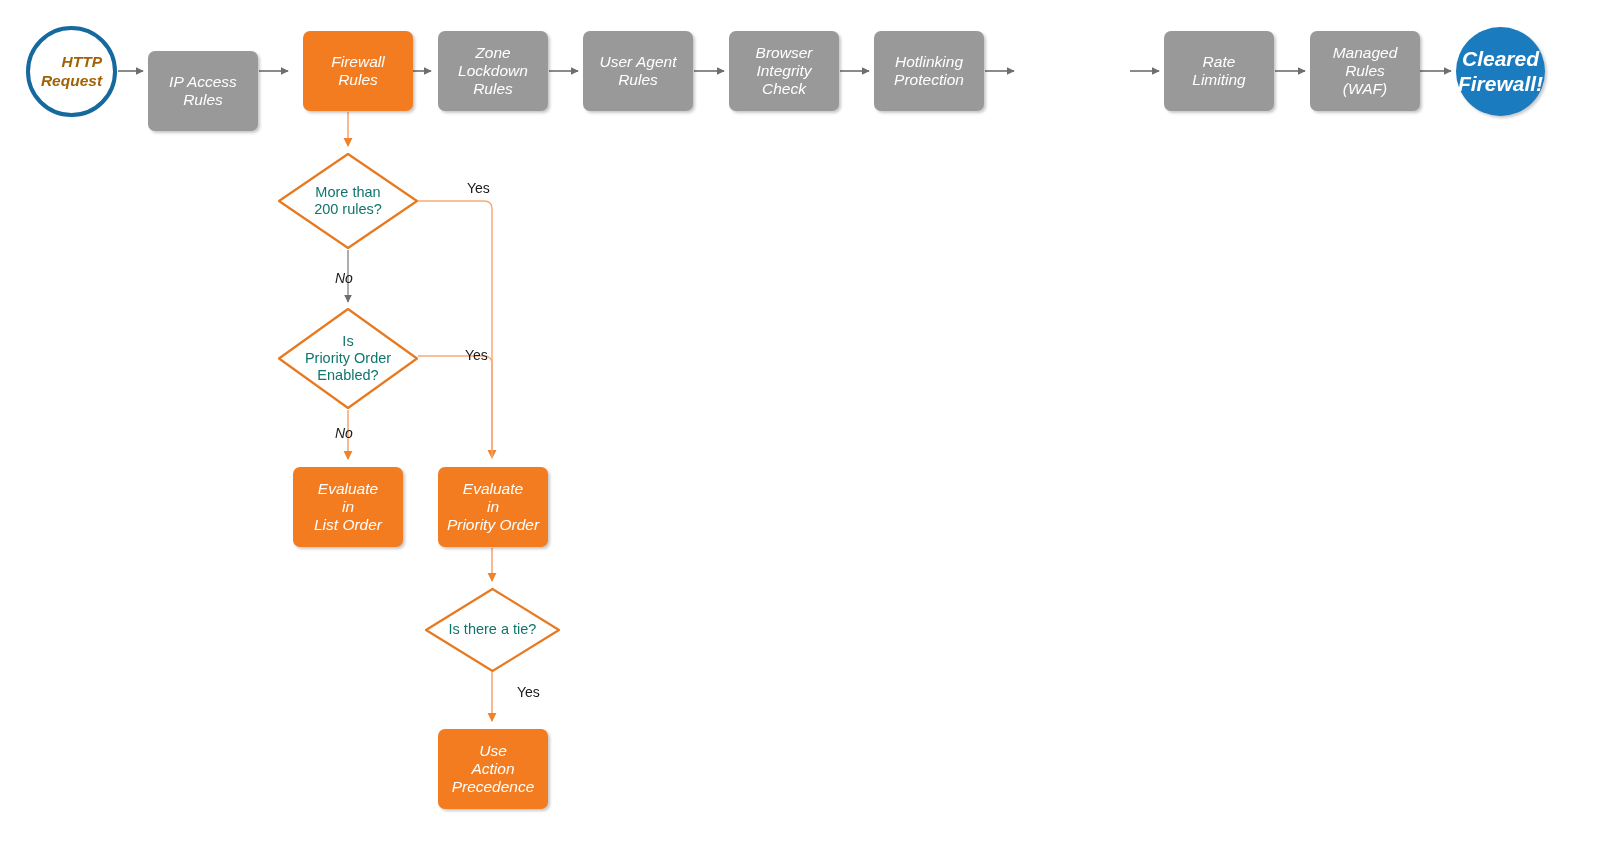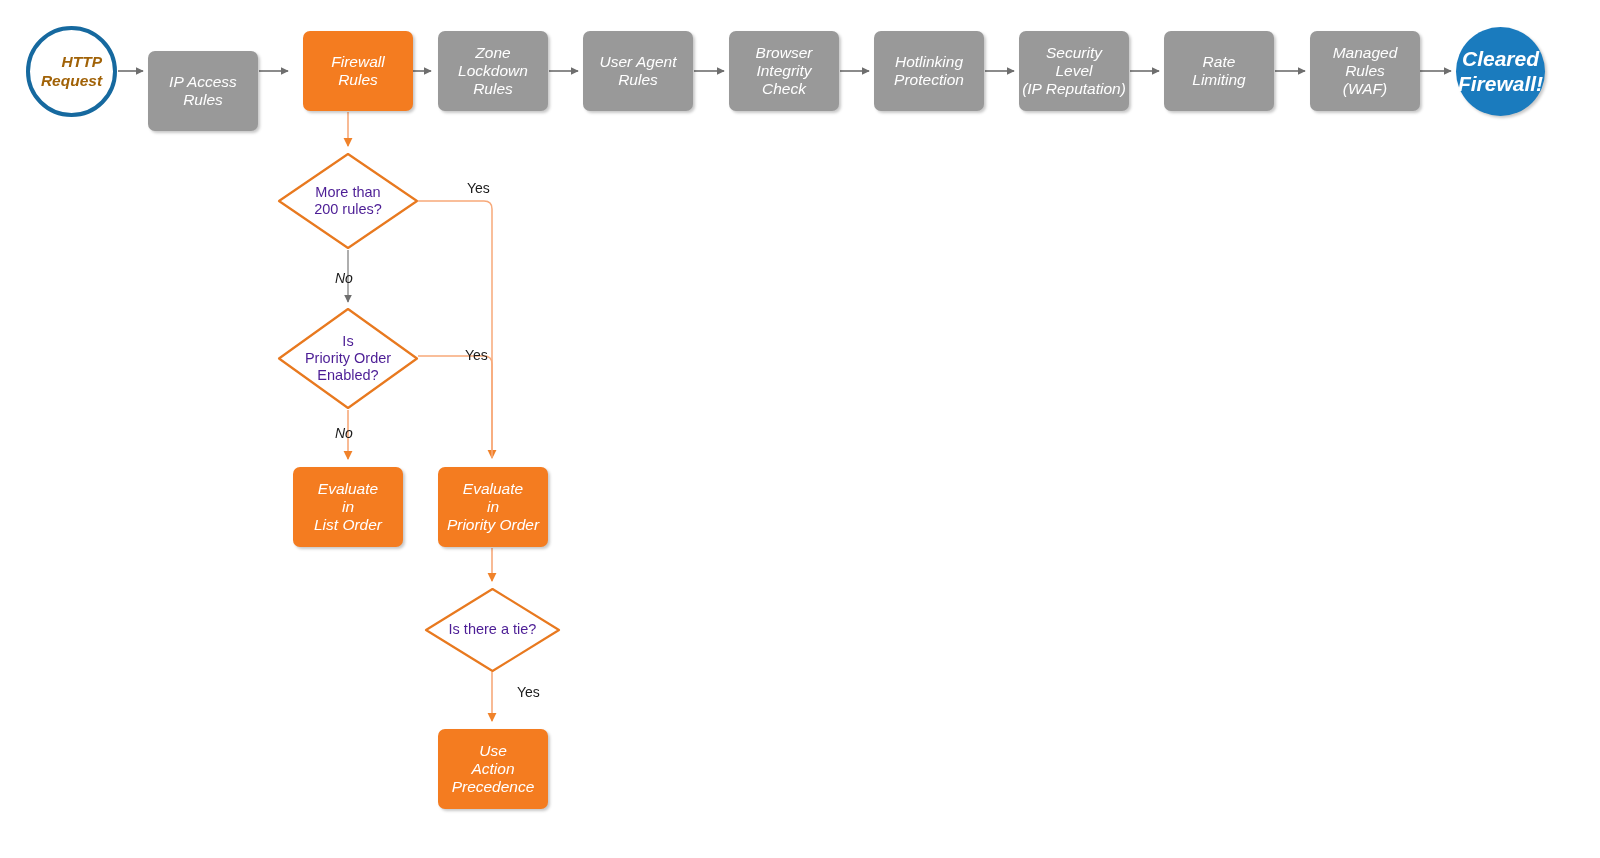--- a/index.html
+++ b/index.html
@@ -86,21 +86,21 @@
     background: transparent;
   }
   .diamond .dshape {
     position: absolute;
     left: 0; top: 0;
     width: 100%; height: 100%;
   }
   .diamond .label {
     position: relative;
     z-index: 2;
-    color: #4c1d95;
+    color: #0f766e;
     font-size: 14.5px;
     font-style: normal;
   }
   
   .edge-label {
     position: absolute;
     font-size: 14px;
     color: #1a1a1a;
     white-space: nowrap;
   }
@@ -196,25 +196,20 @@
     <span class="label">Browser
 Integrity
 Check</span>
   </div>
 
   <div class="node proc gray" style="left:874px; top:31px; width:110px; height:80px;">
     <span class="label">Hotlinking
 Protection</span>
   </div>
 
-  <div class="node proc gray" style="left:1019px; top:31px; width:110px; height:80px;">
-    <span class="label">Security
-Level
-(IP Reputation)</span>
-  </div>
 
   <div class="node proc gray" style="left:1164px; top:31px; width:110px; height:80px;">
     <span class="label">Rate
 Limiting</span>
   </div>
 
   <div class="node proc gray" style="left:1310px; top:31px; width:110px; height:80px;">
     <span class="label">Managed
 Rules
 (WAF)</span>

